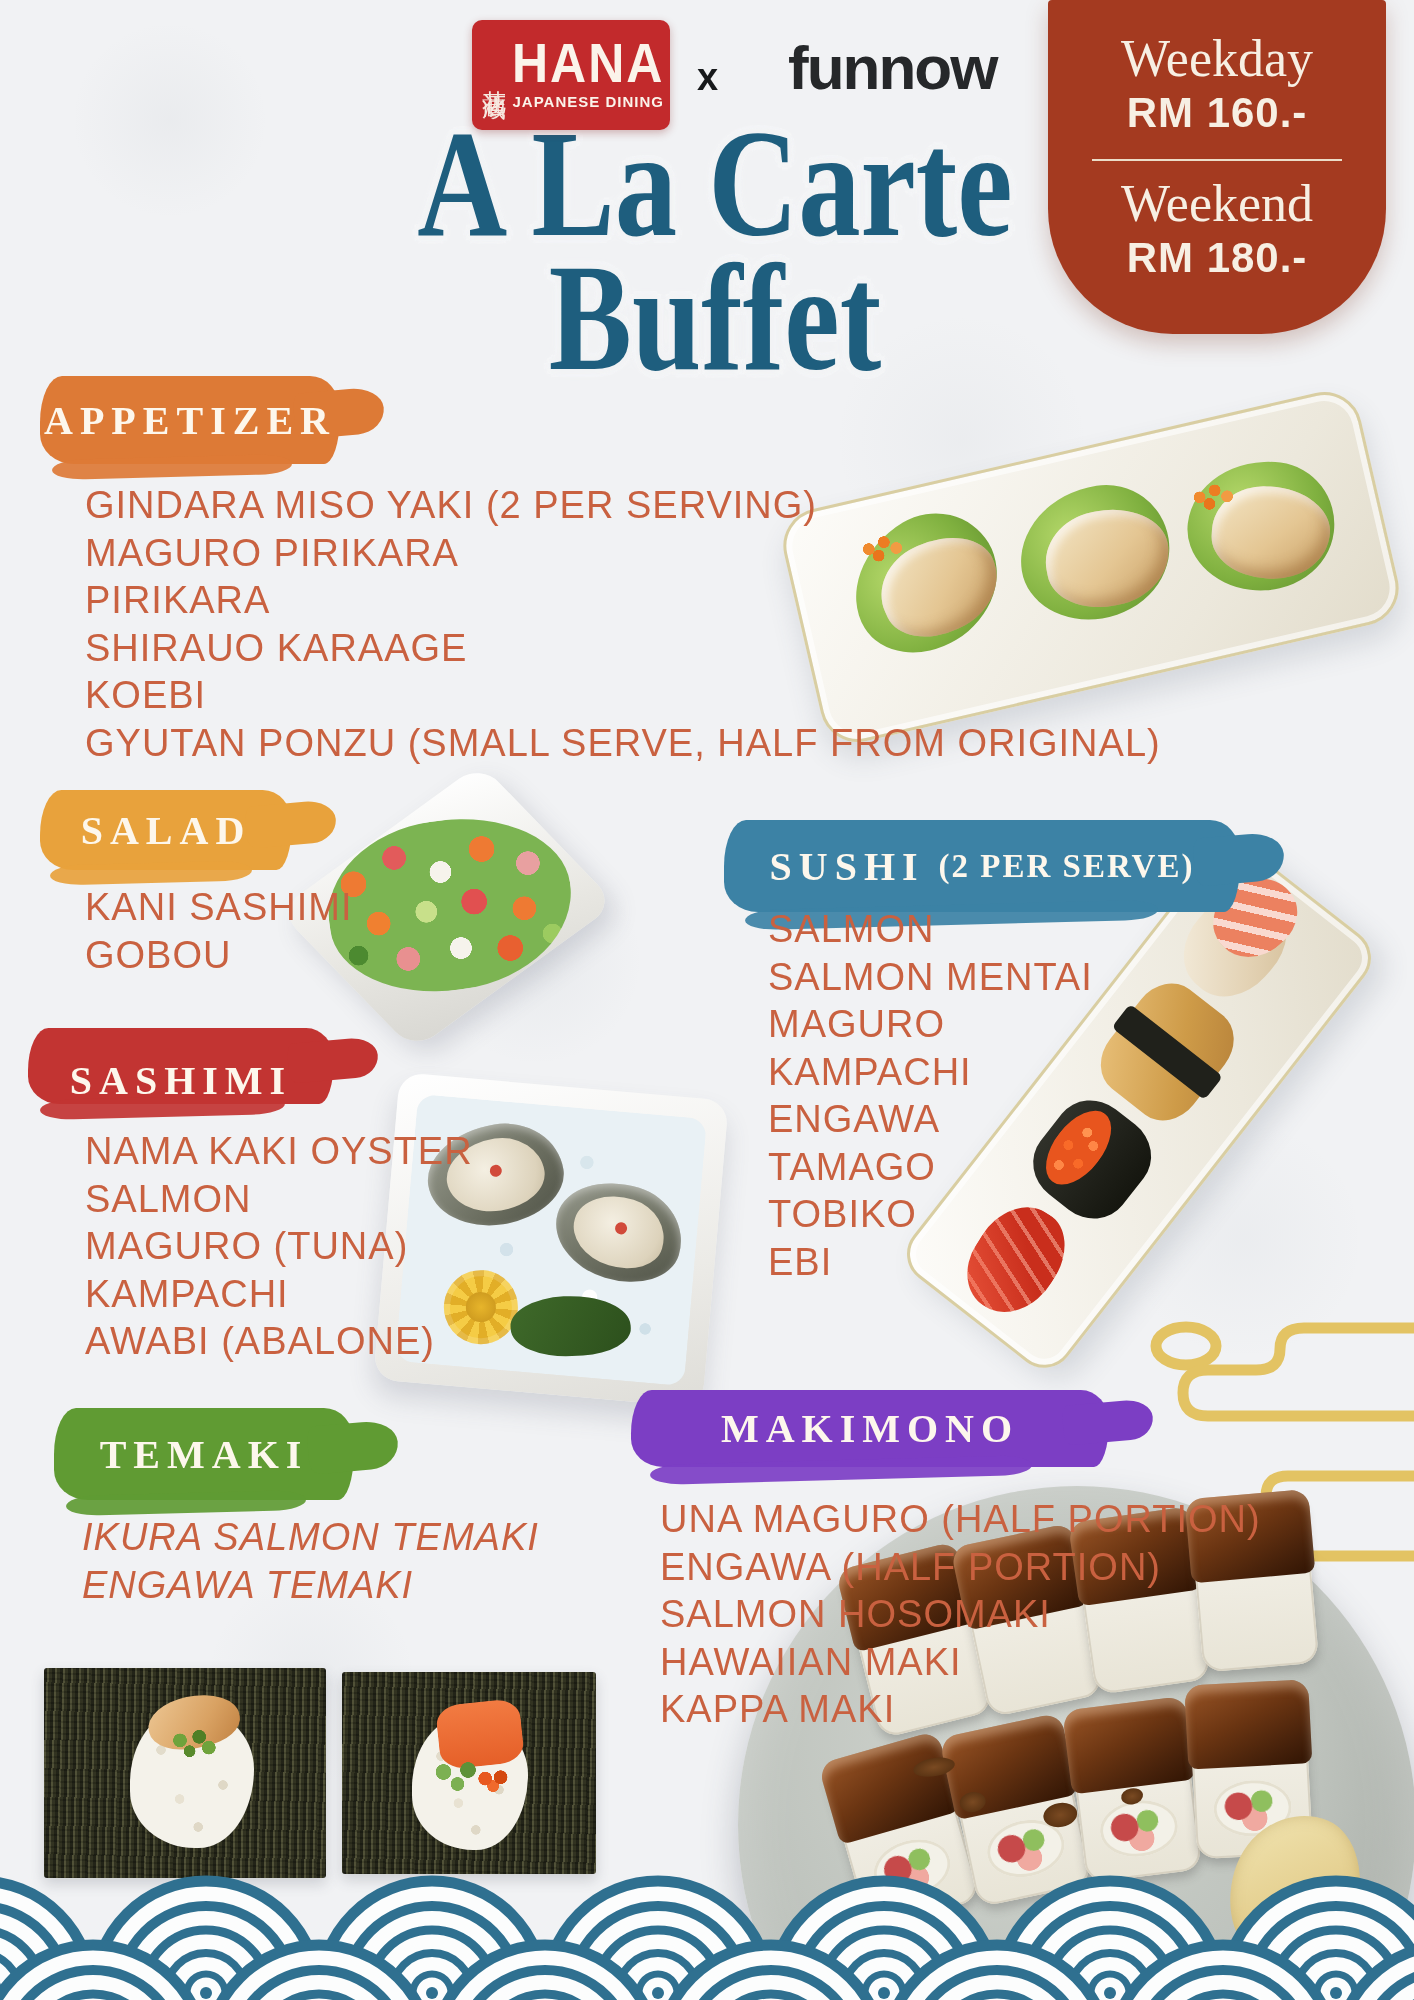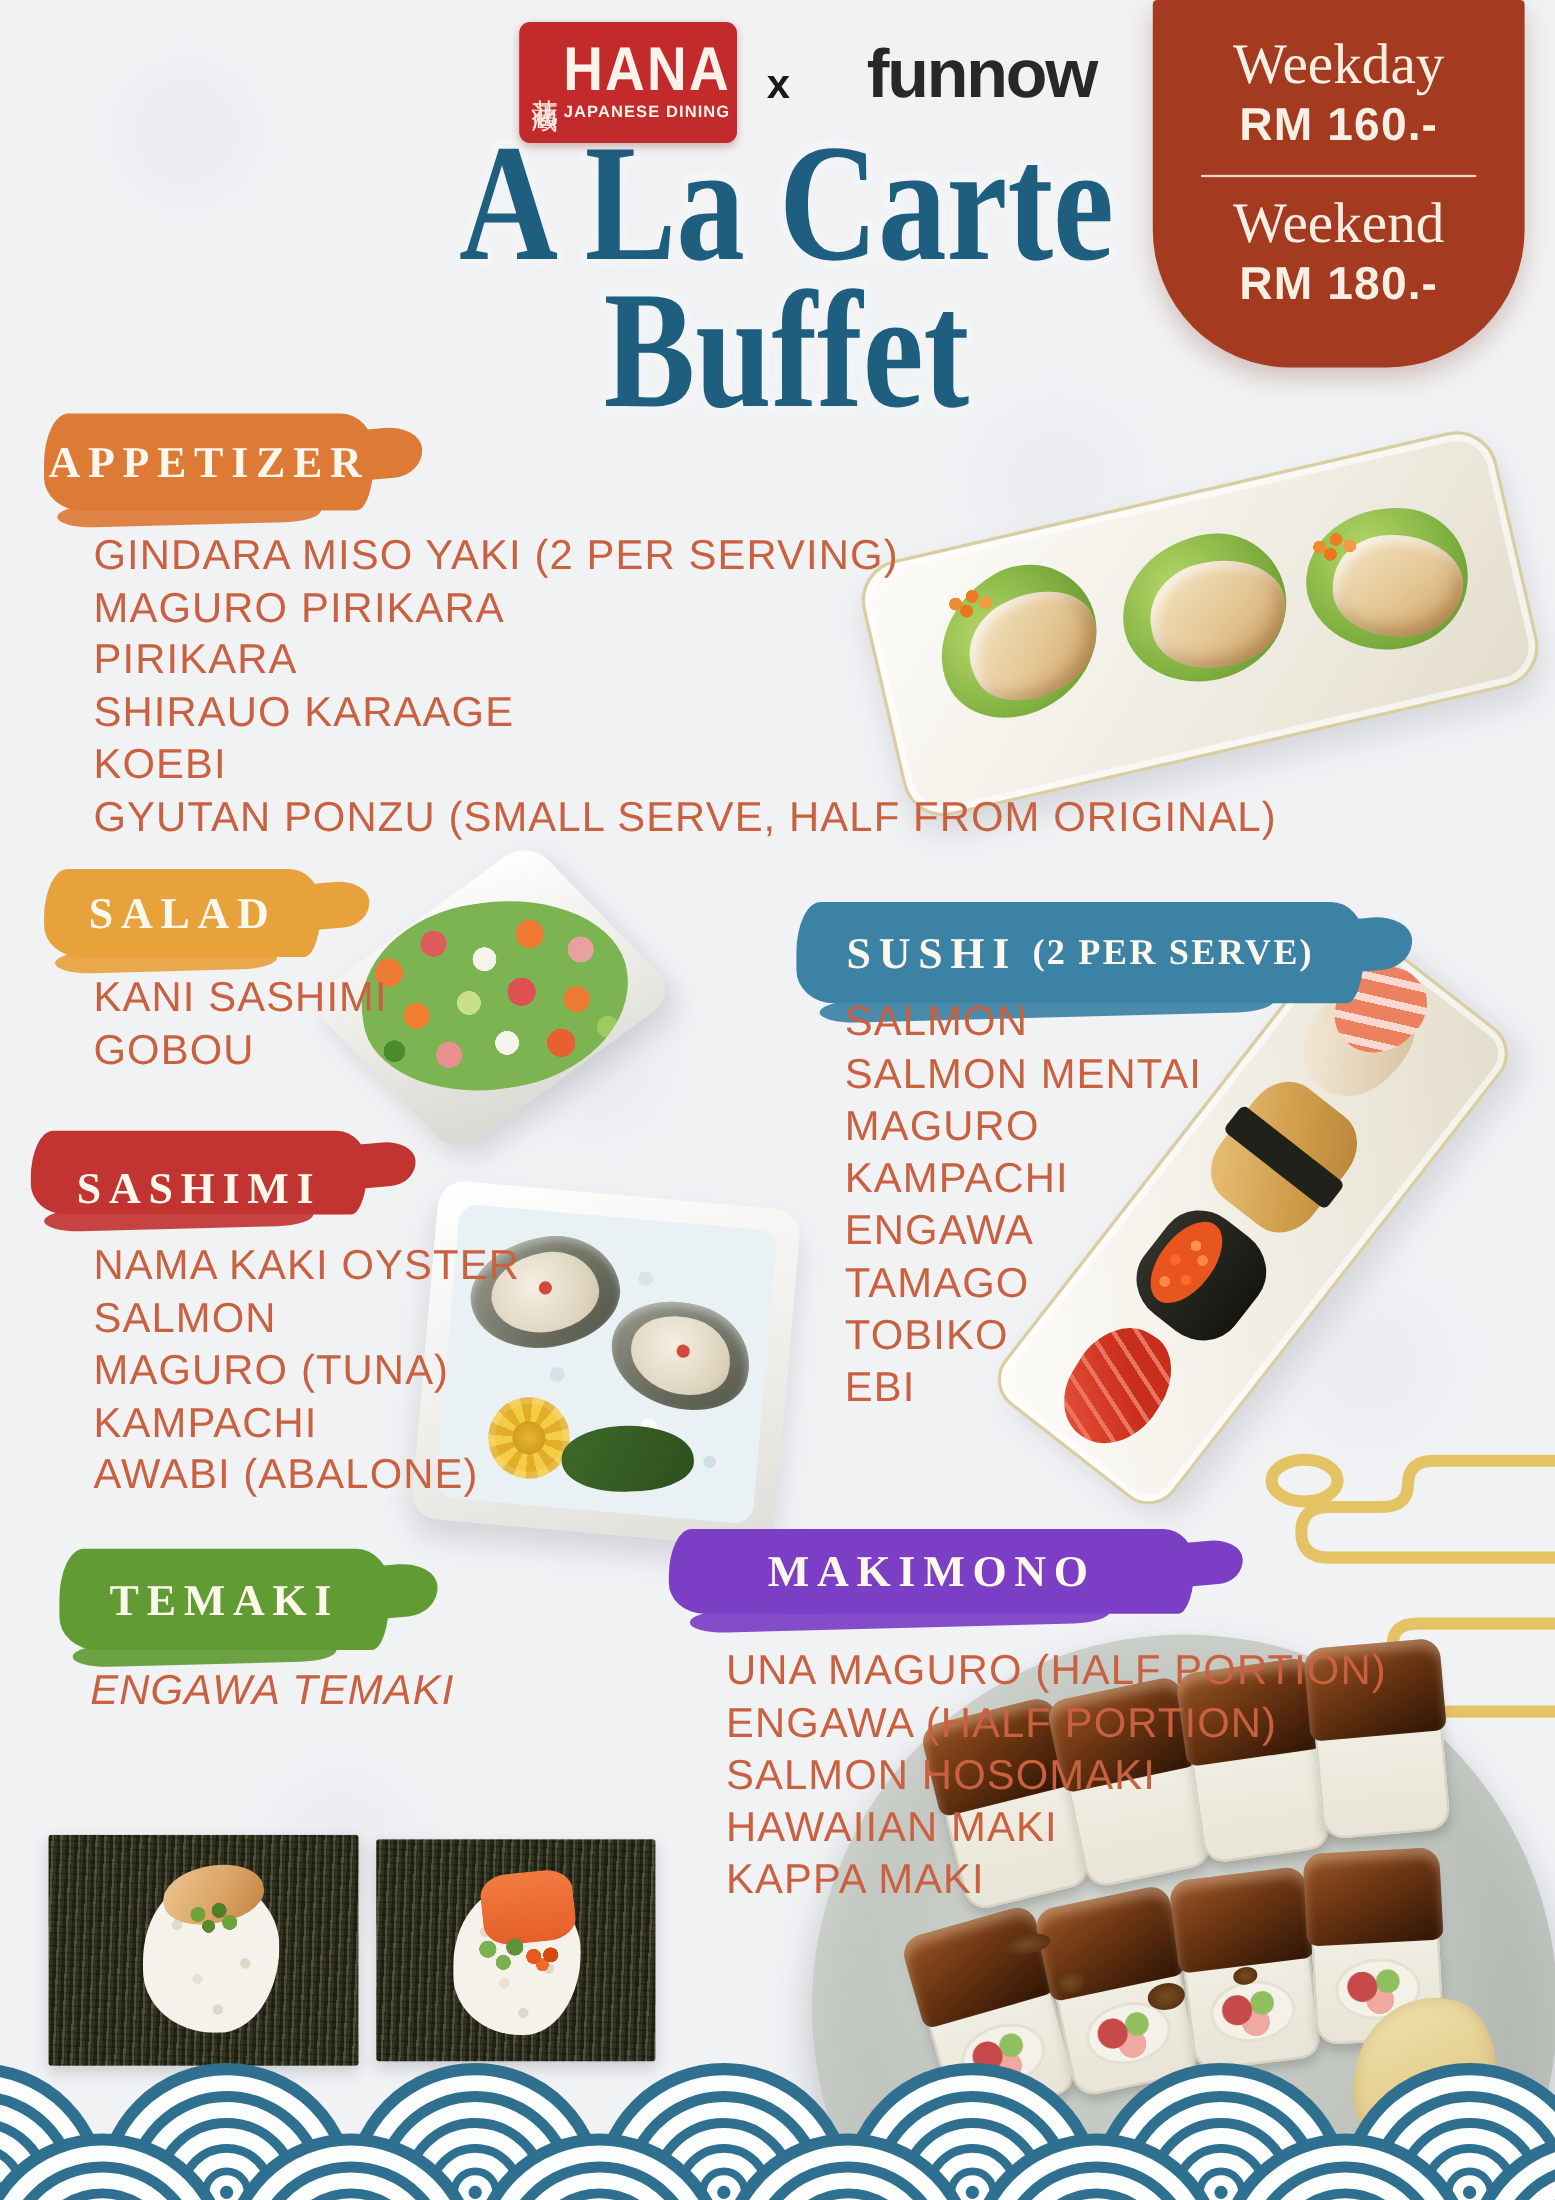--- a/index.html
+++ b/index.html
@@ -51,21 +51,21 @@
     border-radius:14px 64px 54px 20px/32px 42px 48px 24px;transform:rotate(-5deg);}
   .brush .bg::after{content:"";position:absolute;left:4%;bottom:-13px;width:80%;height:20px;background:var(--c);
     border-radius:40px/12px;transform:rotate(-1.5deg);opacity:.92;}
   .brush .label{position:relative;letter-spacing:7px;font-size:40px;white-space:nowrap;}
   .brush .note{position:relative;letter-spacing:2px;font-size:33px;margin-left:14px;white-space:nowrap;text-align:right;}
   #banner-appetizer{left:40px;top:376px;width:300px;height:88px;--c:#DD7A36;}
   #banner-salad{left:40px;top:790px;width:252px;height:80px;--c:#E8A23C;}
   #banner-sushi{left:724px;top:820px;width:516px;height:92px;--c:#3C82A5;}
   #banner-sashimi{left:28px;top:1028px;width:306px;height:76px;align-items:flex-end;--c:#C23432;}
   #banner-temaki{left:54px;top:1408px;width:300px;height:92px;--c:#609B33;}
-  #banner-makimono{left:608px;top:1390px;width:478px;height:77px;--c:#7C3EC4;}
+  #banner-makimono{left:631px;top:1390px;width:478px;height:77px;--c:#7C3EC4;}
 
   
   .items{position:absolute;z-index:2;color:#C96140;}
   .mi{font-size:38px;line-height:47.5px;letter-spacing:1px;white-space:nowrap;}
   #items-appetizer{left:85px;top:482px;}
   #items-salad{left:85px;top:884px;}
   #items-sushi{left:768px;top:906px;}
   #items-sashimi{left:85px;top:1128px;}
   #items-temaki{left:82px;top:1514px;}
   #items-temaki .mi{font-style:italic;}
@@ -303,20 +303,21 @@
     <div class="mi">EBI</div>
   </div>
   <div class="items" id="items-sashimi">
     <div class="mi">NAMA KAKI OYSTER</div>
     <div class="mi">SALMON</div>
     <div class="mi">MAGURO (TUNA)</div>
     <div class="mi">KAMPACHI</div>
     <div class="mi">AWABI (ABALONE)</div>
   </div>
   <div class="items" id="items-temaki">
+    <div class="mi">IKURA SALMON TEMAKI</div>
     <div class="mi">ENGAWA TEMAKI</div>
   </div>
   <div class="items" id="items-makimono">
     <div class="mi">UNA MAGURO (HALF PORTION)</div>
     <div class="mi">ENGAWA (HALF PORTION)</div>
     <div class="mi">SALMON HOSOMAKI</div>
     <div class="mi">HAWAIIAN MAKI</div>
     <div class="mi">KAPPA MAKI</div>
   </div>
 

